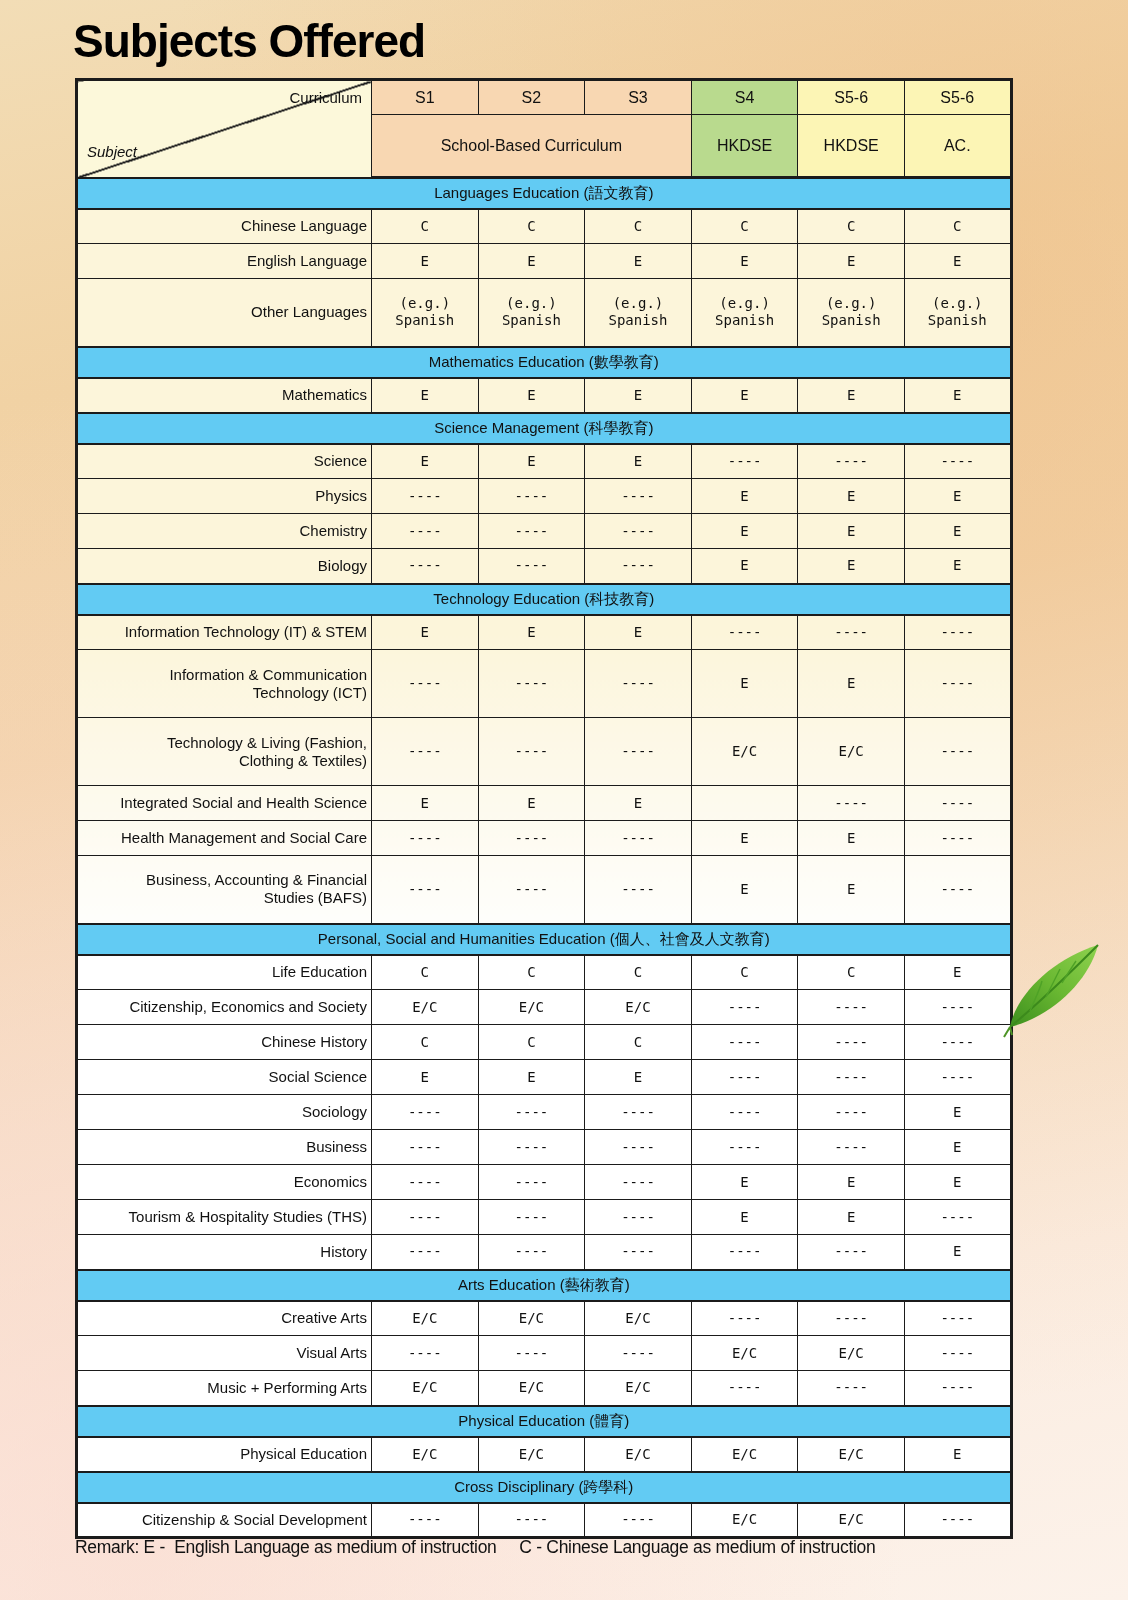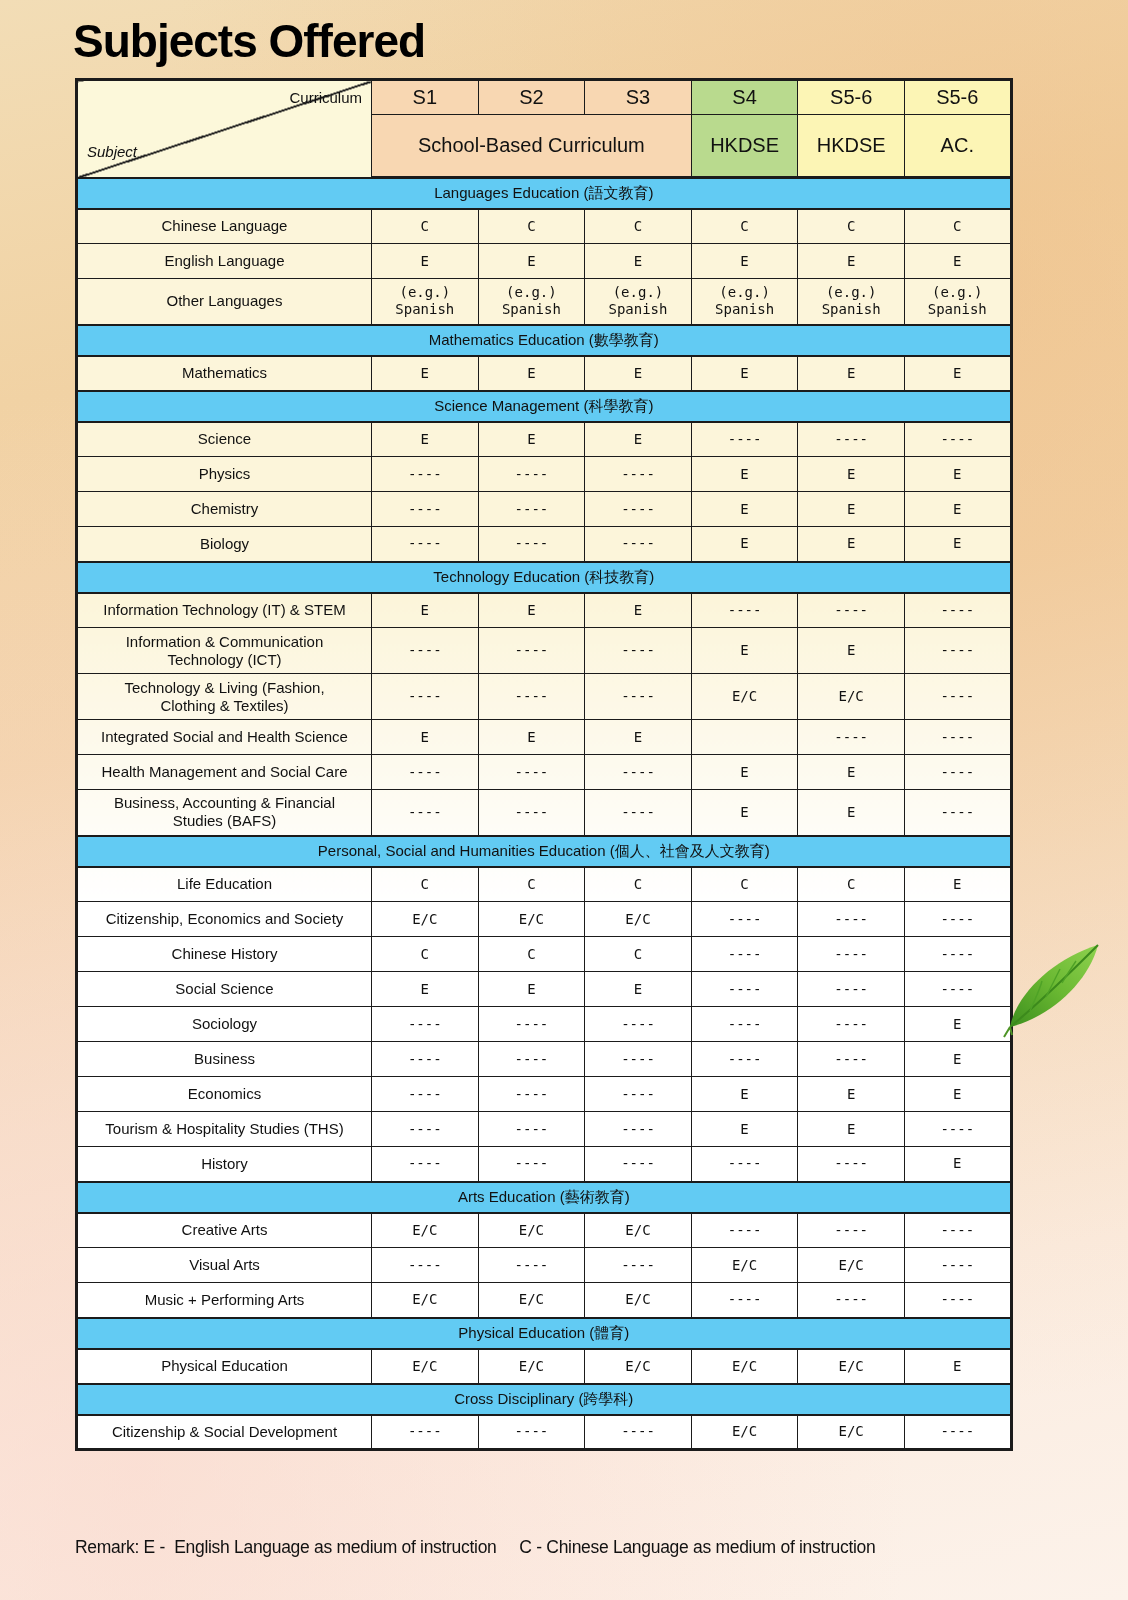--- a/index.html
+++ b/index.html
@@ -20,40 +20,40 @@
     table-layout:fixed;border-collapse:collapse;
     border:3px solid #1b1b1b;
     background:linear-gradient(to bottom,#fcf5da 0%,#fcf5da 38%,#fdfaee 50%,#ffffff 60%,#ffffff 100%);
   }
   col.c-subj{width:295px;}
   col.c-val{width:106.6px;}
   th,td{border:1.6px solid #1b1b1b;padding:0 4px;text-align:center;font-weight:400;}
   tr.h1{height:35px;}
   tr.h2{height:63px;}
   tr.h2 th{border-bottom:3px solid #1b1b1b;}
-  th.grade,th.curr{font-size:20px;}
+  th.grade,th.curr{font-size:16px;}
   .peach{background:#f8d7b2;}
   .green{background:#b9da8e;}
   .yellow{background:#fcf5b5;}
   th.corner{
     background-color:#fcf8da;position:relative;
     background-image:linear-gradient(to bottom right,
       rgba(0,0,0,0) calc(50% - 1px),#1b1b1b calc(50% - 1px),
       #1b1b1b calc(50% + 1px),rgba(0,0,0,0) calc(50% + 1px));
   }
   th.corner .top{position:absolute;top:8px;right:9px;font-size:15px;}
   th.corner .bottom{position:absolute;bottom:17px;left:9px;font-size:15px;font-style:italic;}
   tr.section{height:31px;}
   tr.section td{
     background:#62cbf3;font-size:15px;
     border-top:2.2px solid #1b1b1b;border-bottom:2.2px solid #1b1b1b;
   }
   tr.r{height:35px;}
-  tr.r.tall{height:46px;}
-  td.subject{font-size:15px;white-space:pre-line;line-height:1.2;background:transparent;}
+  tr.r.tall{height:68px;}
+  td.subject{font-size:15px;white-space:pre-line;line-height:1.2;background:transparent;text-align:right;}
   td.val{
     font-family:"DejaVu Sans Mono",monospace;font-size:14px;
     white-space:pre-line;line-height:1.2;background:transparent;
   }
   .remark{
     position:absolute;left:75px;top:1494px;width:980px;
     font-size:17.5px;letter-spacing:-0.3px;line-height:1.24;white-space:pre-wrap;
   }
   .leaf{position:absolute;left:1002px;top:931px;width:102px;height:108px;}
 </style>

